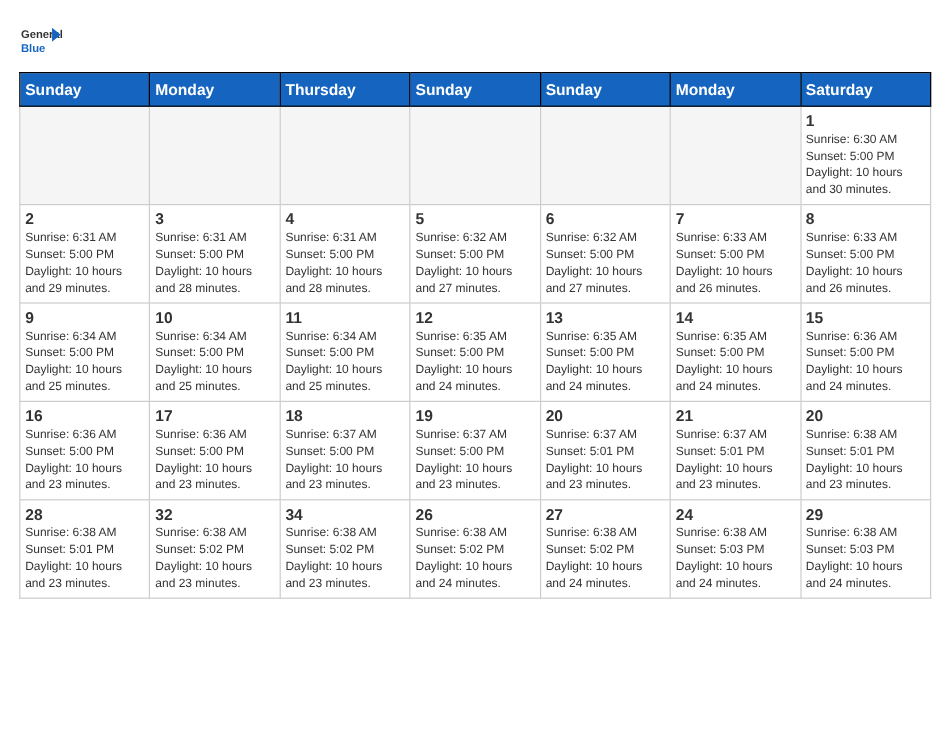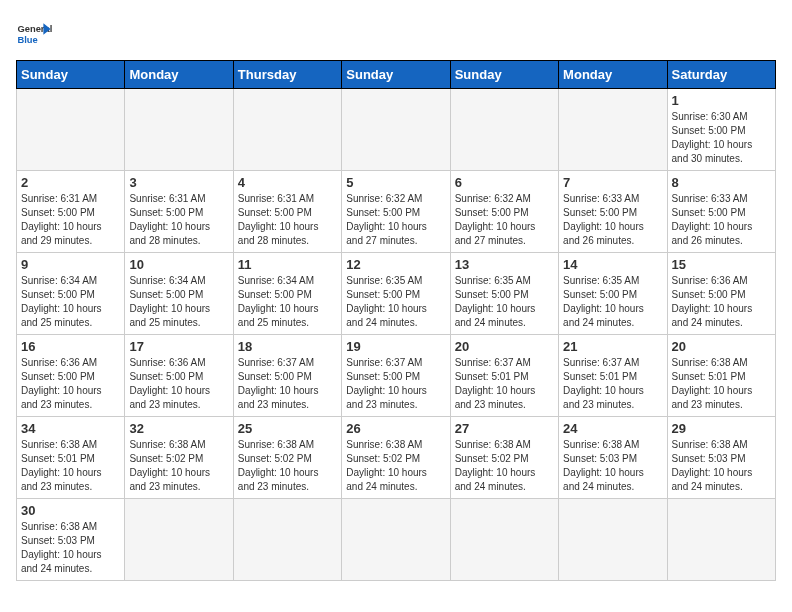--- a/index.html
+++ b/index.html
@@ -250,70 +250,56 @@
         </td>
         <td>
           <span class="day-number">20</span>
           <div class="day-info">Sunrise: 6:38 AM
 Sunset: 5:01 PM
 Daylight: 10 hours and 23 minutes.</div>
         </td>
       </tr>
       <tr>
         <td>
+          <span class="day-number">28</span>
+          <div class="day-info">Sunrise: 6:38 AM
+Sunset: 5:01 PM
+Daylight: 10 hours and 23 minutes.</div>
+        </td>
+        <td>
+          <span class="day-number">32</span>
+          <div class="day-info">Sunrise: 6:38 AM
+Sunset: 5:02 PM
+Daylight: 10 hours and 23 minutes.</div>
+        </td>
+        <td>
           <span class="day-number">34</span>
           <div class="day-info">Sunrise: 6:38 AM
-Sunset: 5:01 PM
-Daylight: 10 hours and 23 minutes.</div>
-        </td>
-        <td>
-          <span class="day-number">32</span>
-          <div class="day-info">Sunrise: 6:38 AM
 Sunset: 5:02 PM
 Daylight: 10 hours and 23 minutes.</div>
         </td>
         <td>
-          <span class="day-number">25</span>
+          <span class="day-number">26</span>
           <div class="day-info">Sunrise: 6:38 AM
 Sunset: 5:02 PM
-Daylight: 10 hours and 23 minutes.</div>
-        </td>
-        <td>
-          <span class="day-number">26</span>
+Daylight: 10 hours and 24 minutes.</div>
+        </td>
+        <td>
+          <span class="day-number">27</span>
           <div class="day-info">Sunrise: 6:38 AM
 Sunset: 5:02 PM
 Daylight: 10 hours and 24 minutes.</div>
         </td>
         <td>
-          <span class="day-number">27</span>
-          <div class="day-info">Sunrise: 6:38 AM
-Sunset: 5:02 PM
-Daylight: 10 hours and 24 minutes.</div>
-        </td>
-        <td>
           <span class="day-number">24</span>
           <div class="day-info">Sunrise: 6:38 AM
 Sunset: 5:03 PM
 Daylight: 10 hours and 24 minutes.</div>
         </td>
         <td>
           <span class="day-number">29</span>
           <div class="day-info">Sunrise: 6:38 AM
 Sunset: 5:03 PM
 Daylight: 10 hours and 24 minutes.</div>
         </td>
-      </tr>
-      <tr>
-        <td>
-          <span class="day-number">30</span>
-          <div class="day-info">Sunrise: 6:38 AM
-Sunset: 5:03 PM
-Daylight: 10 hours and 24 minutes.</div>
-        </td>
-        <td class="empty-cell"></td>
-        <td class="empty-cell"></td>
-        <td class="empty-cell"></td>
-        <td class="empty-cell"></td>
-        <td class="empty-cell"></td>
-        <td class="empty-cell"></td>
       </tr>
     </tbody>
 </table>
 
 </body></html>

